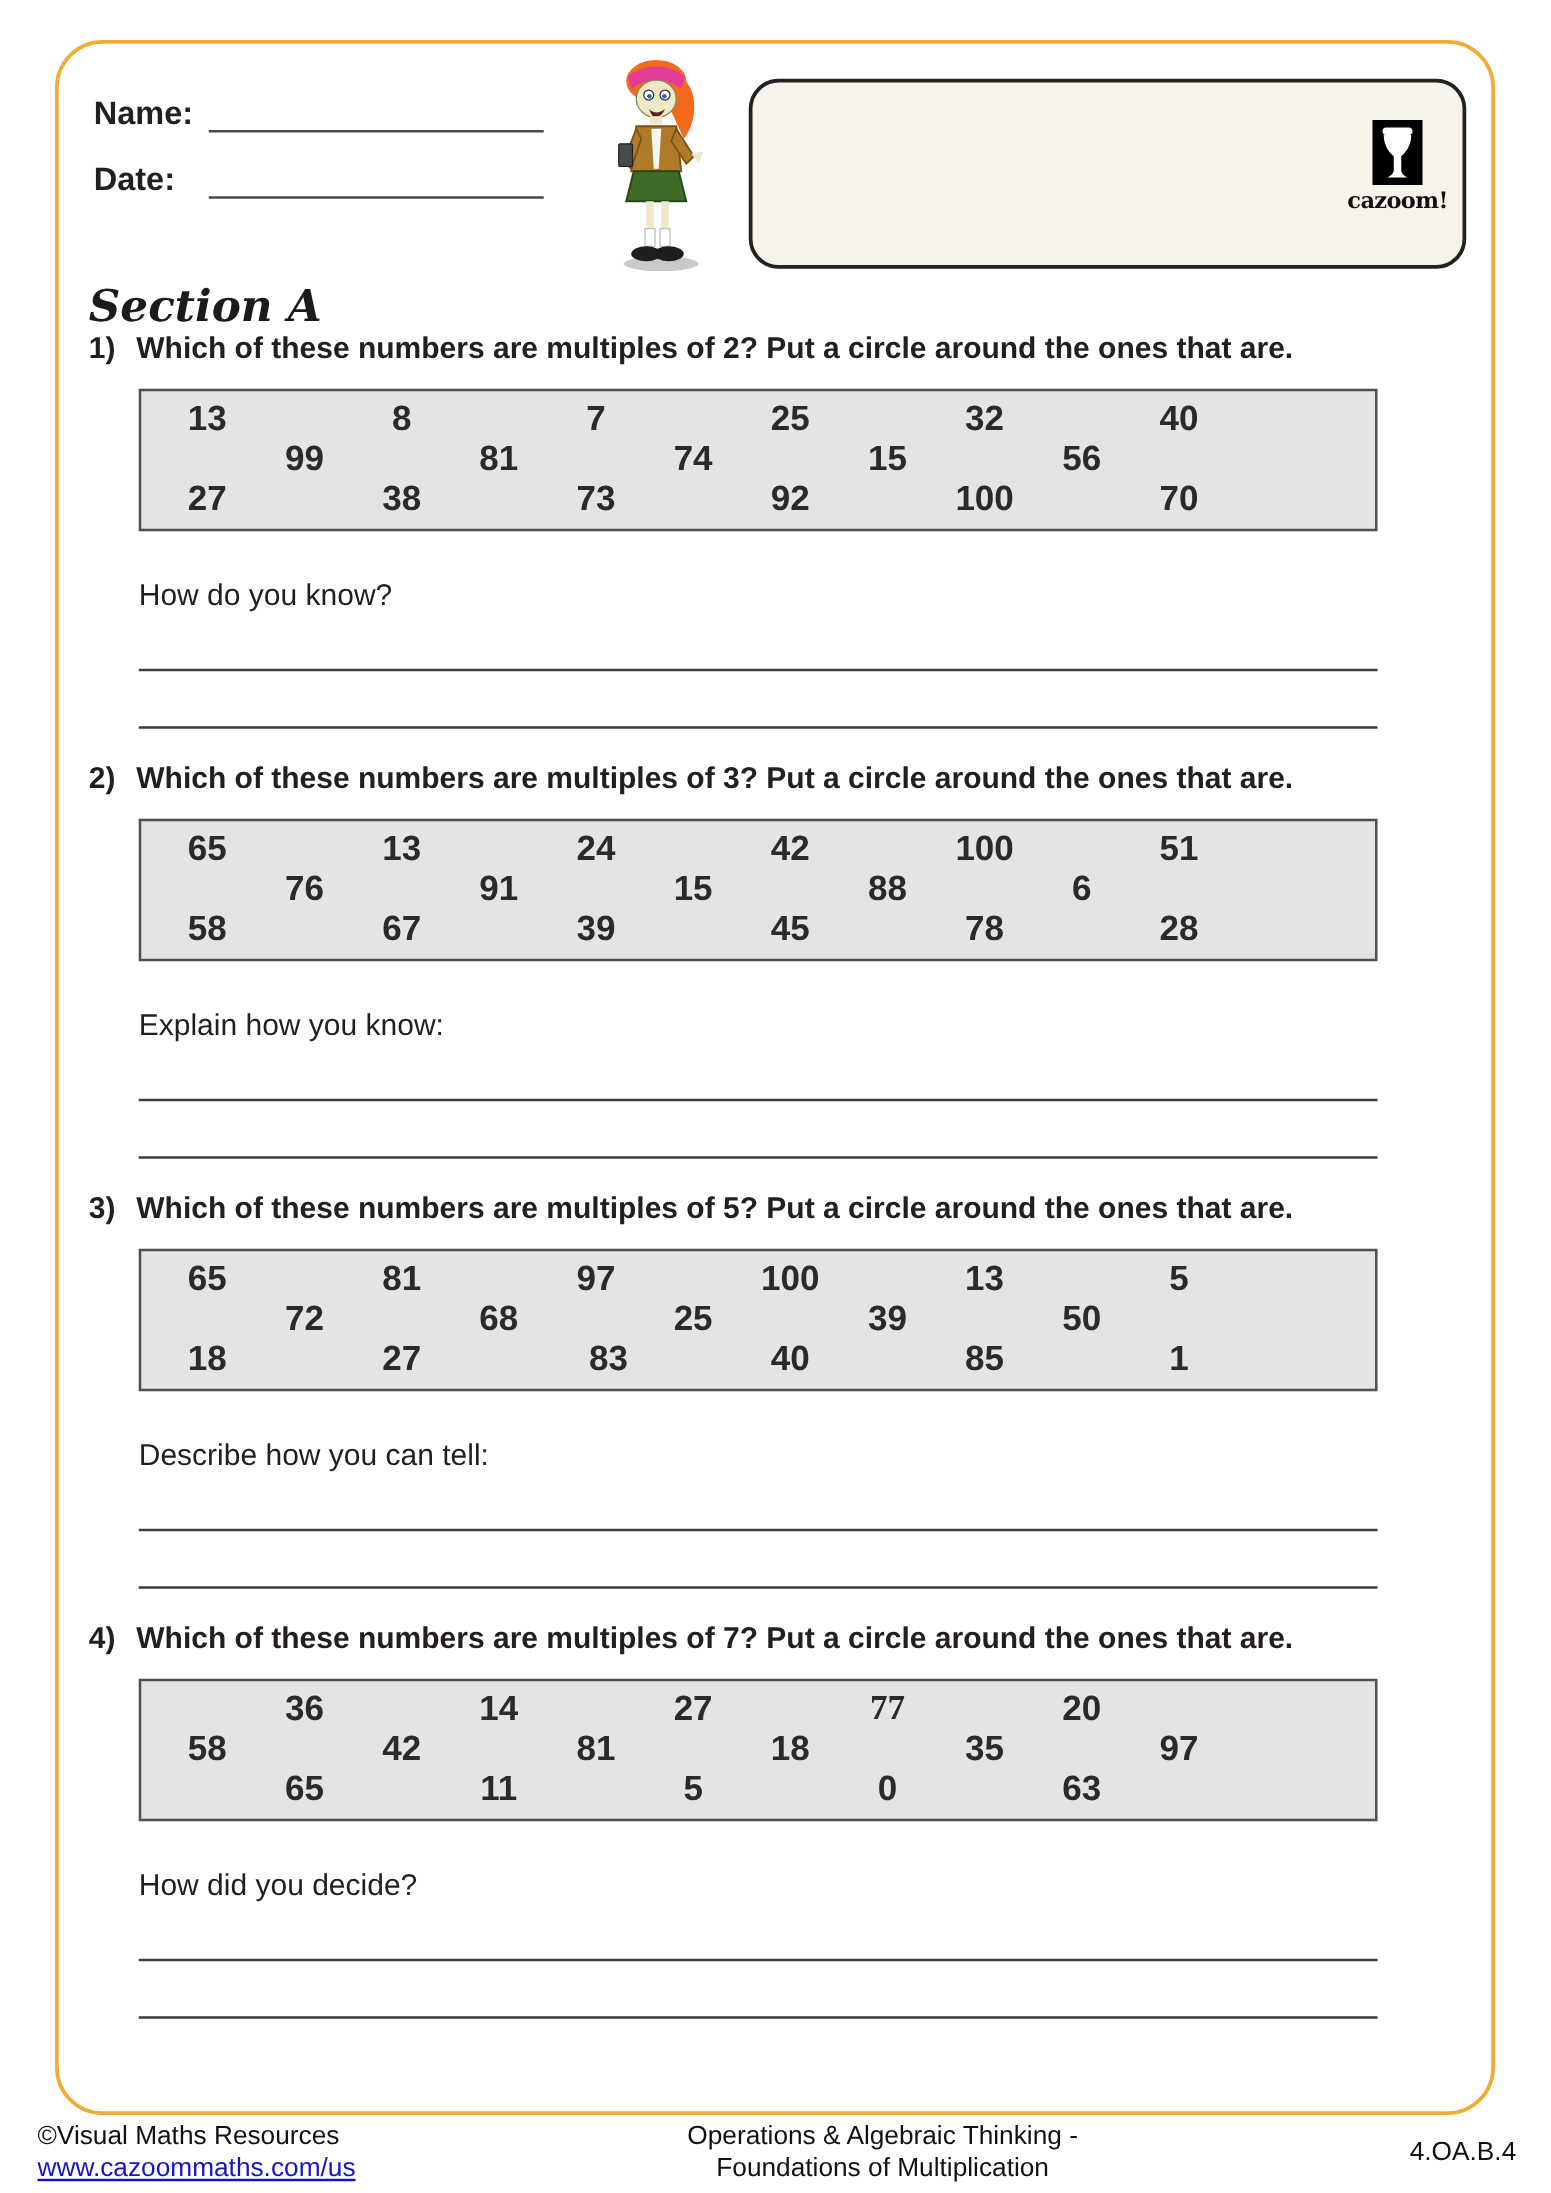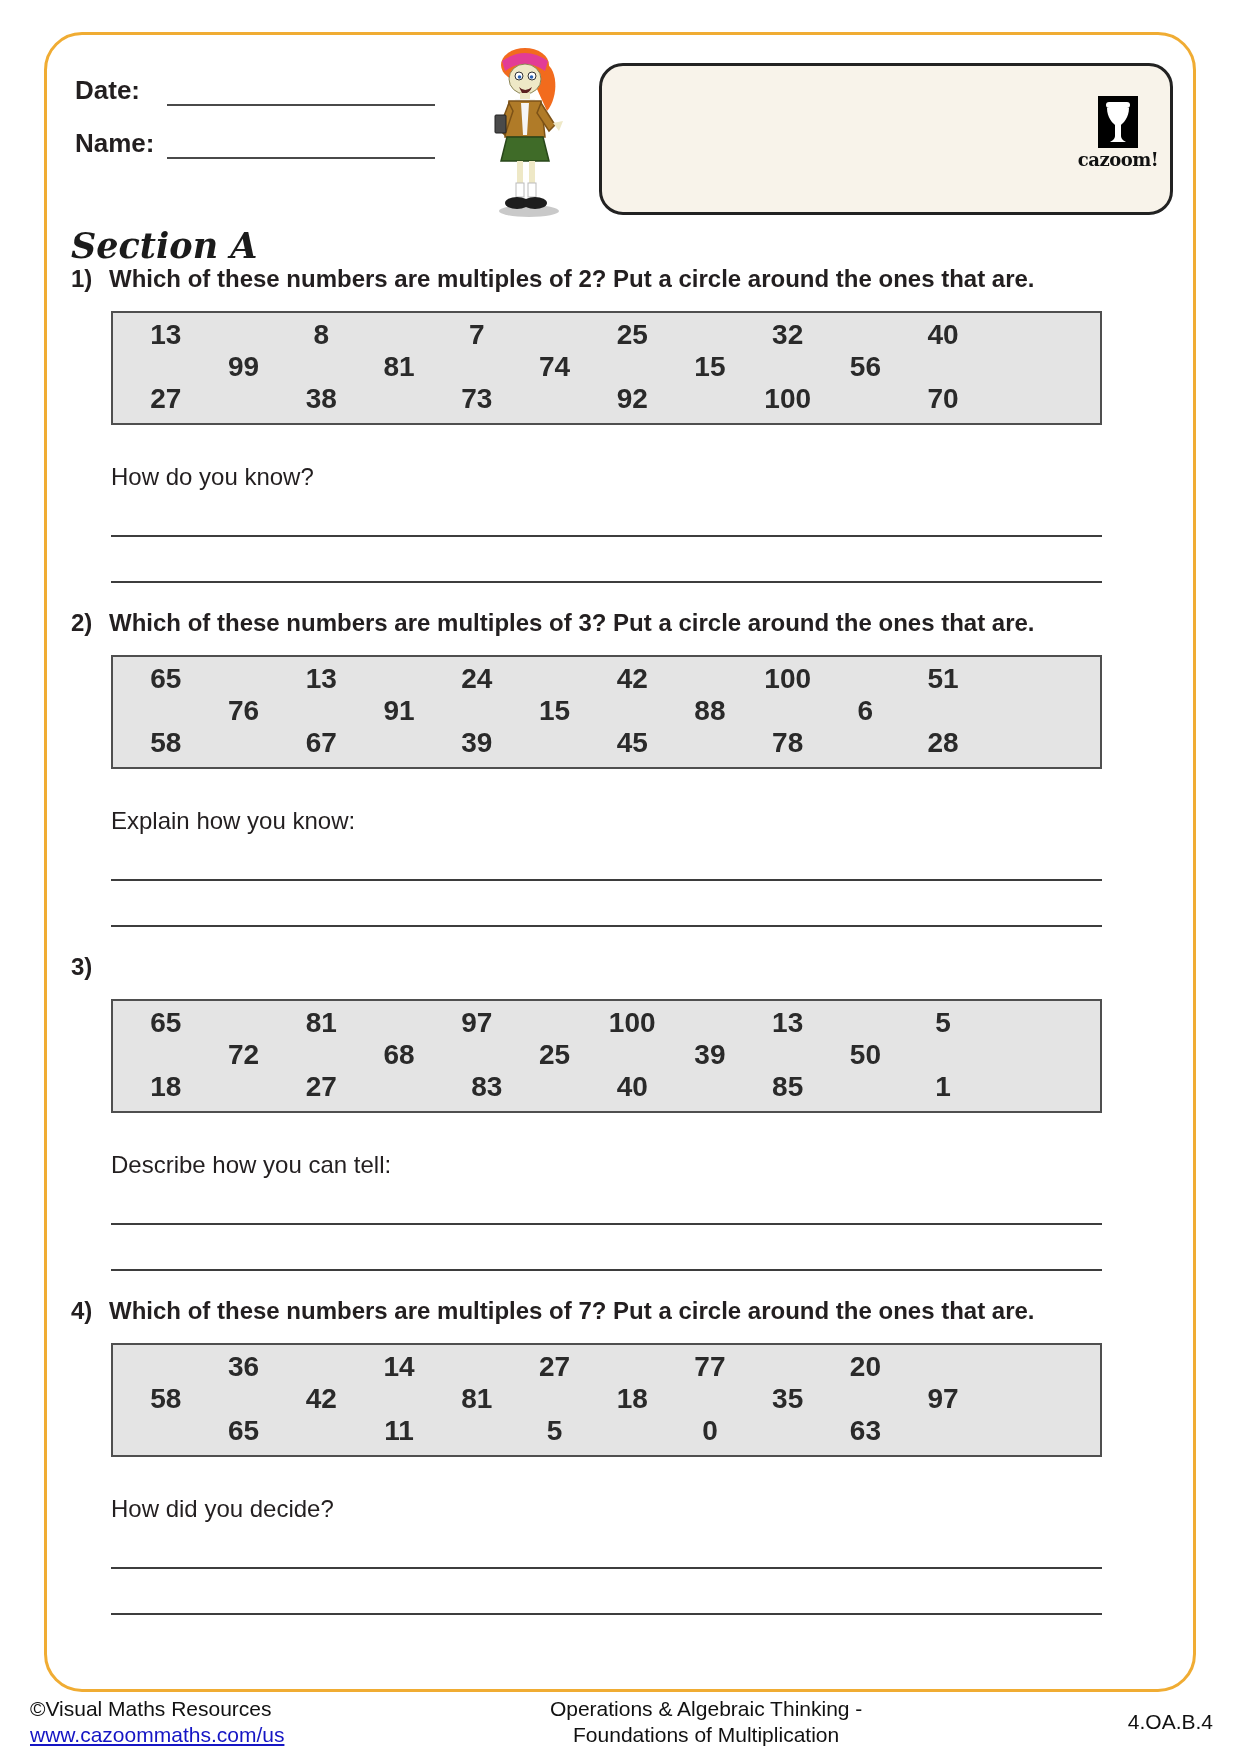--- a/index.html
+++ b/index.html
@@ -69,25 +69,25 @@
   .footer-right{font-size:21px;}
 </style>
 </head>
 <body>
 
 <div class="frame">
 
   <div class="header">
     <div class="name-date">
       <div class="field-row">
-        <span class="field-label">Date:</span>
+        <span class="field-label">Name:</span>
         <span class="field-line"></span>
       </div>
       <div class="field-row">
-        <span class="field-label">Name:</span>
+        <span class="field-label">Date:</span>
         <span class="field-line"></span>
       </div>
     </div>
 
     <div class="mascot">
       <svg viewBox="0 0 104 176" width="104" height="176">
         <ellipse cx="54" cy="170" rx="30" ry="6" fill="#c9c9c9"></ellipse>
         <path d="M66 20 C84 24 84 56 72 70 L62 48 Z" fill="#f26b1d"></path>
         <ellipse cx="50" cy="24" rx="24" ry="17" fill="#f26b1d"></ellipse>
         <path d="M27 20 Q50 4 73 20 L70 30 Q50 16 30 30 Z" fill="#e23c96"></path>
@@ -189,20 +189,21 @@
     <div class="followup">Explain how you know:</div>
     <div>
             <div class="answer-line"></div>
             <div class="answer-line"></div>
           </div>
   </div>
 
   <div class="question">
     <div class="q-head">
       <span class="q-num">3)</span>
+      <span class="q-text">Which of these numbers are multiples of 5?  Put a circle around the ones that are.</span>
     </div>
     <div class="num-box">
             <span class="num-cell" style="grid-area: 1 / 1;">65</span>
             <span class="num-cell" style="grid-area: 1 / 3;">81</span>
             <span class="num-cell" style="grid-area: 1 / 5;">97</span>
             <span class="num-cell" style="grid-area: 1 / 7;">100</span>
             <span class="num-cell" style="grid-area: 1 / 9;">13</span>
             <span class="num-cell" style="grid-area: 1 / 11;">5</span>
             <span class="num-cell" style="grid-area: 2 / 2;">72</span>
             <span class="num-cell" style="grid-area: 2 / 4;">68</span>
@@ -225,21 +226,21 @@
 
   <div class="question">
     <div class="q-head">
       <span class="q-num">4)</span>
       <span class="q-text">Which of these numbers are multiples of 7?  Put a circle around the ones that are.</span>
     </div>
     <div class="num-box">
             <span class="num-cell" style="grid-area: 1 / 2;">36</span>
             <span class="num-cell" style="grid-area: 1 / 4;">14</span>
             <span class="num-cell" style="grid-area: 1 / 6;">27</span>
-            <span class="num-cell" style="grid-area: 1 / 8;">77</span>
+            <span class="num-cell" style="grid-area: 1 / 8; font-family: Liberation Serif, serif;">77</span>
             <span class="num-cell" style="grid-area: 1 / 10;">20</span>
             <span class="num-cell" style="grid-area: 2 / 1;">58</span>
             <span class="num-cell" style="grid-area: 2 / 3;">42</span>
             <span class="num-cell" style="grid-area: 2 / 5;">81</span>
             <span class="num-cell" style="grid-area: 2 / 7;">18</span>
             <span class="num-cell" style="grid-area: 2 / 9;">35</span>
             <span class="num-cell" style="grid-area: 2 / 11;">97</span>
             <span class="num-cell" style="grid-area: 3 / 2;">65</span>
             <span class="num-cell" style="grid-area: 3 / 4;">11</span>
             <span class="num-cell" style="grid-area: 3 / 6;">5</span>

